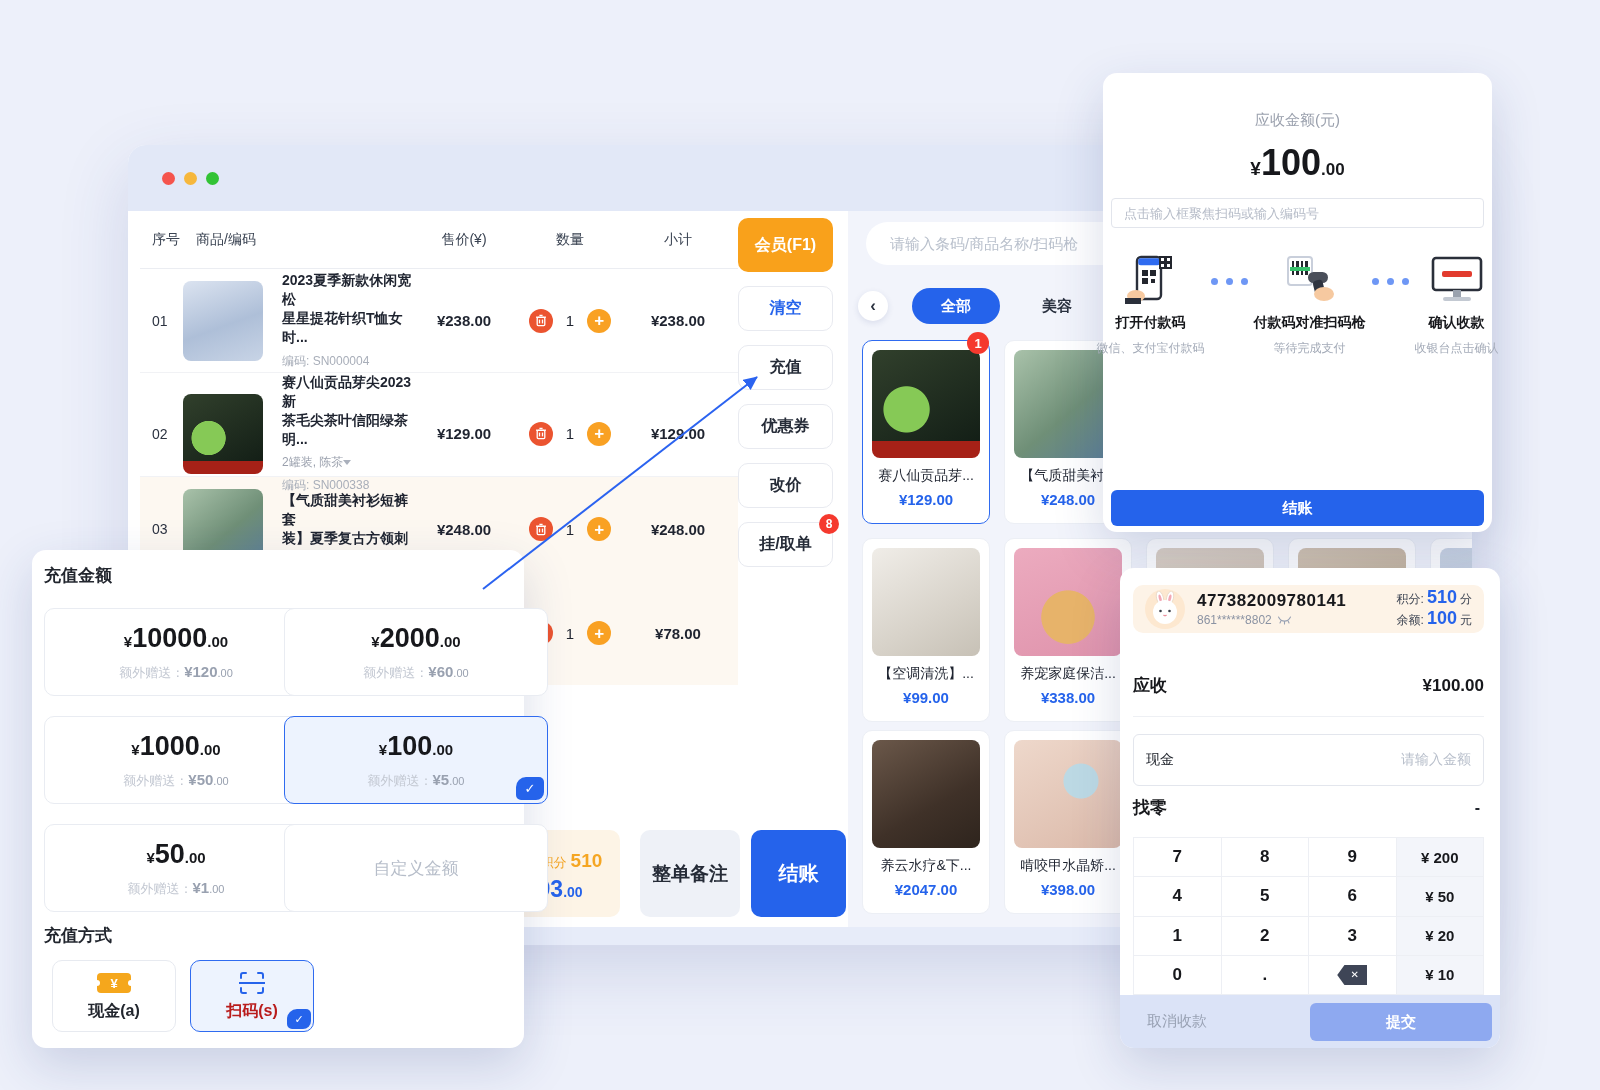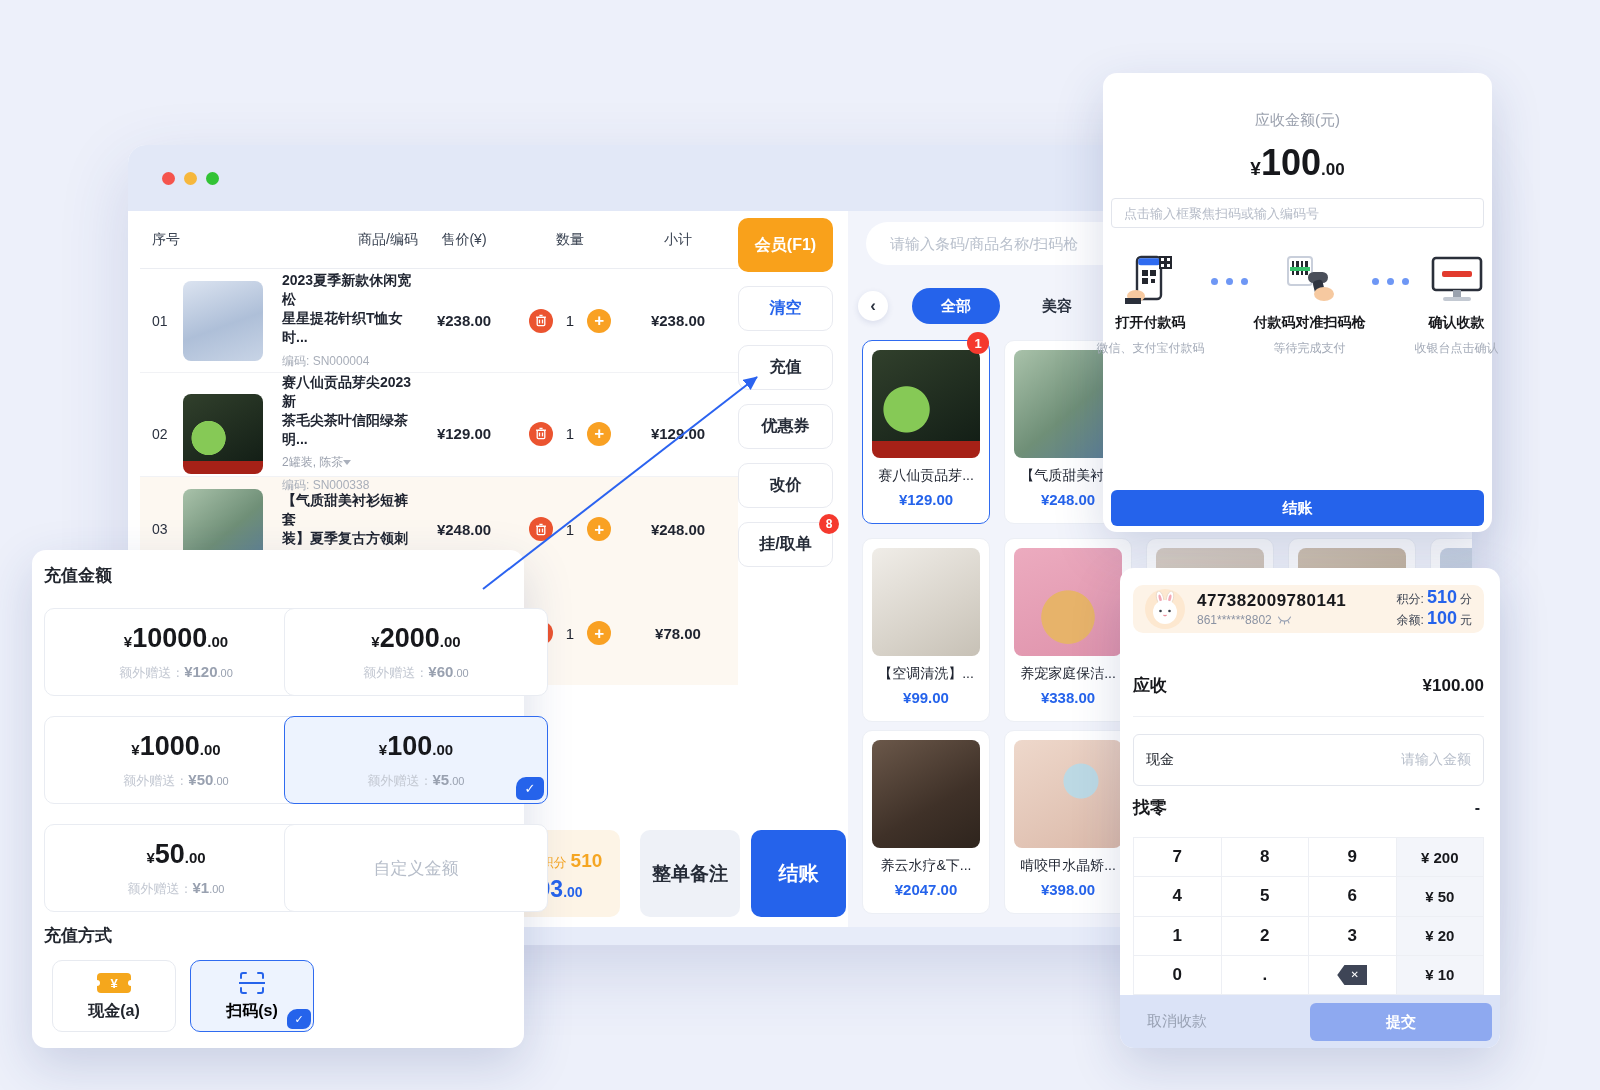--- a/index.html
+++ b/index.html
@@ -13,21 +13,21 @@
                 border-radius:18px 18px 0 0; display:flex; align-items:center; padding-left:34px; gap:9px; }
   .dot { width:13px; height:13px; border-radius:50%; }
   .dot-red{ background:#f5544d; } .dot-yellow{ background:#f6b73c; } .dot-green{ background:#32c335; }
   .win-footer { position:absolute; left:0; right:0; bottom:0; height:18px; background:#e7ecf9;
                 border-radius:0 0 18px 18px; }
 
   
   .order { position:absolute; left:12px; top:66px; width:598px; bottom:18px; background:#fff; }
   .o-head { display:grid; grid-template-columns:40px 88px 150px 92px 120px 96px; align-items:center;
             height:58px; color:#3a4352; font-size:14px; border-bottom:1px solid #ebedf2; }
-  .o-head .h-idx{ padding-left:12px; } .o-head .h-prod{ padding-left:16px; grid-column:2/4;text-align:right; }
+  .o-head .h-idx{ padding-left:12px; } .o-head .h-prod{ padding-left:16px; grid-column:2/4; }
   .o-head .h-price{ text-align:center; } .o-head .h-qty{ text-align:center; } .o-head .h-sub{ text-align:center; }
   .o-row { display:grid; grid-template-columns:40px 88px 150px 92px 120px 96px; align-items:center;
            height:104px; border-bottom:1px solid #f1f2f5; }
   .o-row.cream { background:#fdf8f1; border-bottom:none; }
   .r-idx { padding-left:12px; font-size:14px; color:#2b3240; }
   .r-img { width:80px; height:80px; border-radius:8px; margin-left:3px; }
   .r-info { padding-left:14px; }
   .r-title { font-size:14px; font-weight:700; color:#1f2430; line-height:19px; }
   .r-variant { font-size:12px; color:#9aa0ad; margin-top:5px; display:flex; align-items:center; gap:0; }
   .caret-down { width:0; height:0; border-left:4px solid transparent; border-right:4px solid transparent;
@@ -164,21 +164,21 @@
   .rc-bonus .bval { color:#99a1b0; font-weight:600; font-size:15px; } .rc-bonus .bdec { color:#99a1b0; font-size:11px; }
   .rc-custom { font-size:17px; color:#b6bdc9; }
   .check-badge { position:absolute; right:3px; bottom:3px; width:28px; height:23px; background:#2563eb;
                  border-radius:10px 5px 8px 5px; color:#fff; font-size:13px; font-weight:700;
                  display:flex; align-items:center; justify-content:center; }
   .rc-method-title { position:absolute; left:12px; top:374px; font-size:17px; font-weight:700; color:#22262e; }
   .rc-method { position:absolute; top:410px; width:124px; height:72px; border:1px solid #e7eaf0; border-radius:10px;
                background:#fff; display:flex; flex-direction:column; align-items:center; justify-content:center; gap:6px; cursor:pointer; }
   .rc-method.selected { border:1.5px solid #2f6bf0; background:#edf3fe; }
   .rc-method .mlabel { font-size:16px; font-weight:600; color:#22262e; }
-  .rc-method.selected .mlabel { color:#000000; }
+  .rc-method.selected .mlabel { color:#b91c1c; }
   .check-badge.small { width:24px; height:20px; font-size:11px; right:2px; bottom:2px; }
 
   .arrow-layer { position:absolute; left:0; top:0; width:1600px; height:1090px; pointer-events:none; z-index:40; }
   .pay-panel, .member-panel { z-index:20; } .recharge-panel { z-index:30; }
 </style>
 </head>
 <body>
 
 <div class="app">
 

